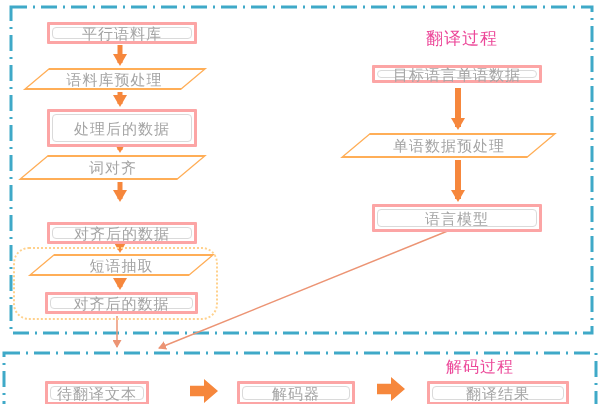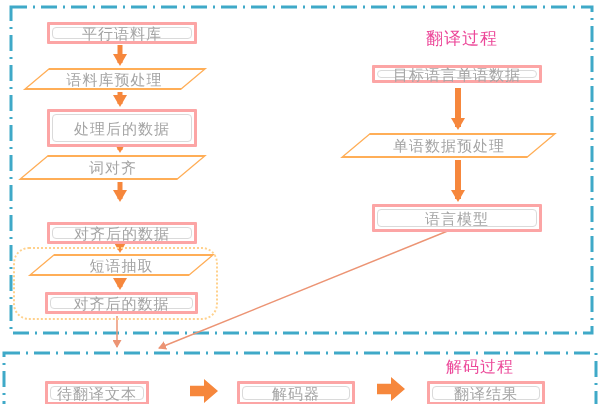--- a/index.html
+++ b/index.html
@@ -121,17 +121,17 @@
   </div>
 
   <div class="barrow" style="left:190px;top:379px;width:28px;height:24px;"></div>
 
   <div class="rnode" style="left:237px;top:381px;width:118px;height:24px;">
     <span class="lbl">解码器</span>
   </div>
 
   <div class="barrow" style="left:377px;top:377px;width:28px;height:24px;"></div>
 
-  <div class="rnode" style="left:427px;top:381px;width:118px;height:24px;">
+  <div class="rnode" style="left:427px;top:381px;width:142px;height:24px;">
     <span class="lbl">翻译结果</span>
   </div>
 
 </div>
 
 </body></html>

